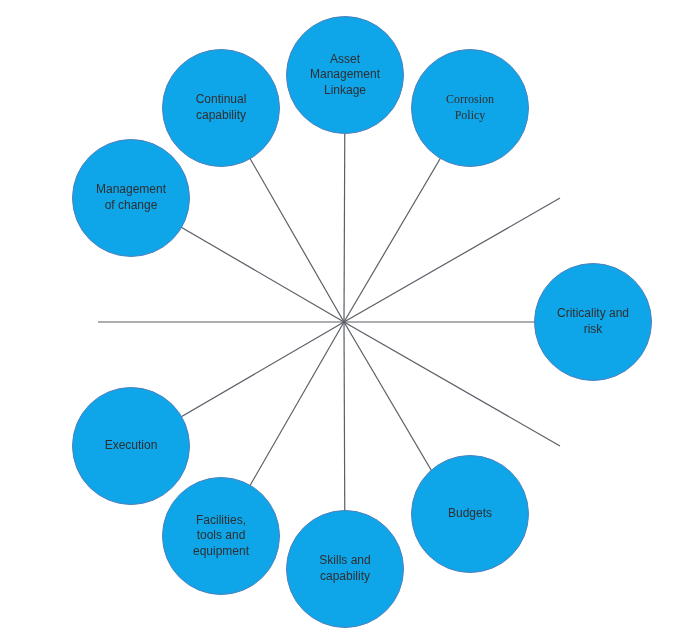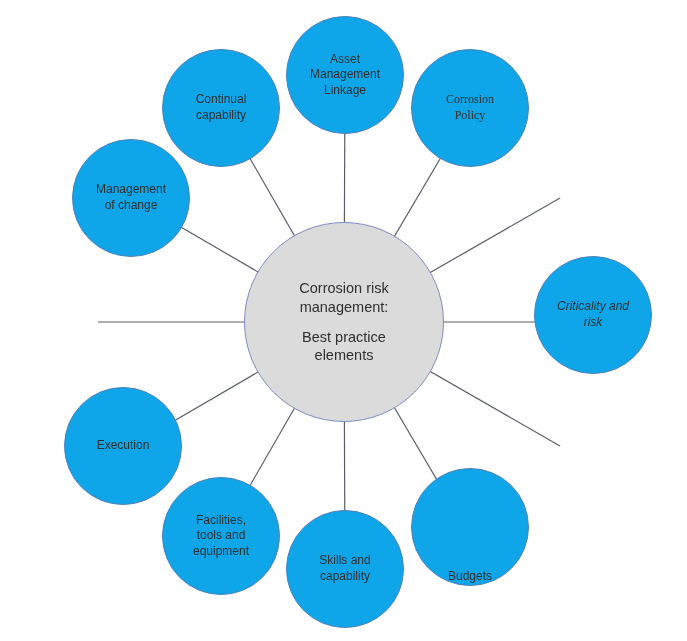--- a/index.html
+++ b/index.html
@@ -79,63 +79,55 @@
     <line x1="344" y1="322" x2="560" y2="446"></line>
     <line x1="344" y1="322" x2="470" y2="536"></line>
     <line x1="344" y1="322" x2="345" y2="569"></line>
     <line x1="344" y1="322" x2="221" y2="536"></line>
     <line x1="344" y1="322" x2="131" y2="446"></line>
     <line x1="344" y1="322" x2="98" y2="322"></line>
     <line x1="344" y1="322" x2="131" y2="198"></line>
     <line x1="344" y1="322" x2="221" y2="108"></line>
   </svg>
 
-  <div class="node center-node" style="left:244px; top:222px;">
-    <div class="center-text">
-      <div class="title">Corrosion risk
-management:</div>
-      <div class="subtitle">Best practice
-elements</div>
-    </div>
-  </div>
 
   <div class="node outer" style="left:286px; top:16px;">
     <span class="label">Asset
 Management
 Linkage</span>
   </div>
 
   <div class="node outer" style="left:411px; top:49px;font-family:Liberation Serif, serif;">
     <span class="label">Corrosion
 Policy</span>
   </div>
 
 
-  <div class="node outer" style="left:534px; top:256px;font-style:italic;">
+  <div class="node outer" style="left:534px; top:263px;">
     <span class="label">Criticality and
 risk</span>
   </div>
 
 
-  <div class="node outer" style="left:411px; top:468px;align-items:flex-end;">
+  <div class="node outer" style="left:411px; top:455px;">
     <span class="label">Budgets</span>
   </div>
 
   <div class="node outer" style="left:286px; top:510px;">
     <span class="label">Skills and
 capability</span>
   </div>
 
   <div class="node outer" style="left:162px; top:477px;">
     <span class="label">Facilities,
 tools and
 equipment</span>
   </div>
 
-  <div class="node outer" style="left:64px; top:387px;">
+  <div class="node outer" style="left:72px; top:387px;">
     <span class="label">Execution</span>
   </div>
 
 
   <div class="node outer" style="left:72px; top:139px;">
     <span class="label">Management
 of change</span>
   </div>
 
   <div class="node outer" style="left:162px; top:49px;">

